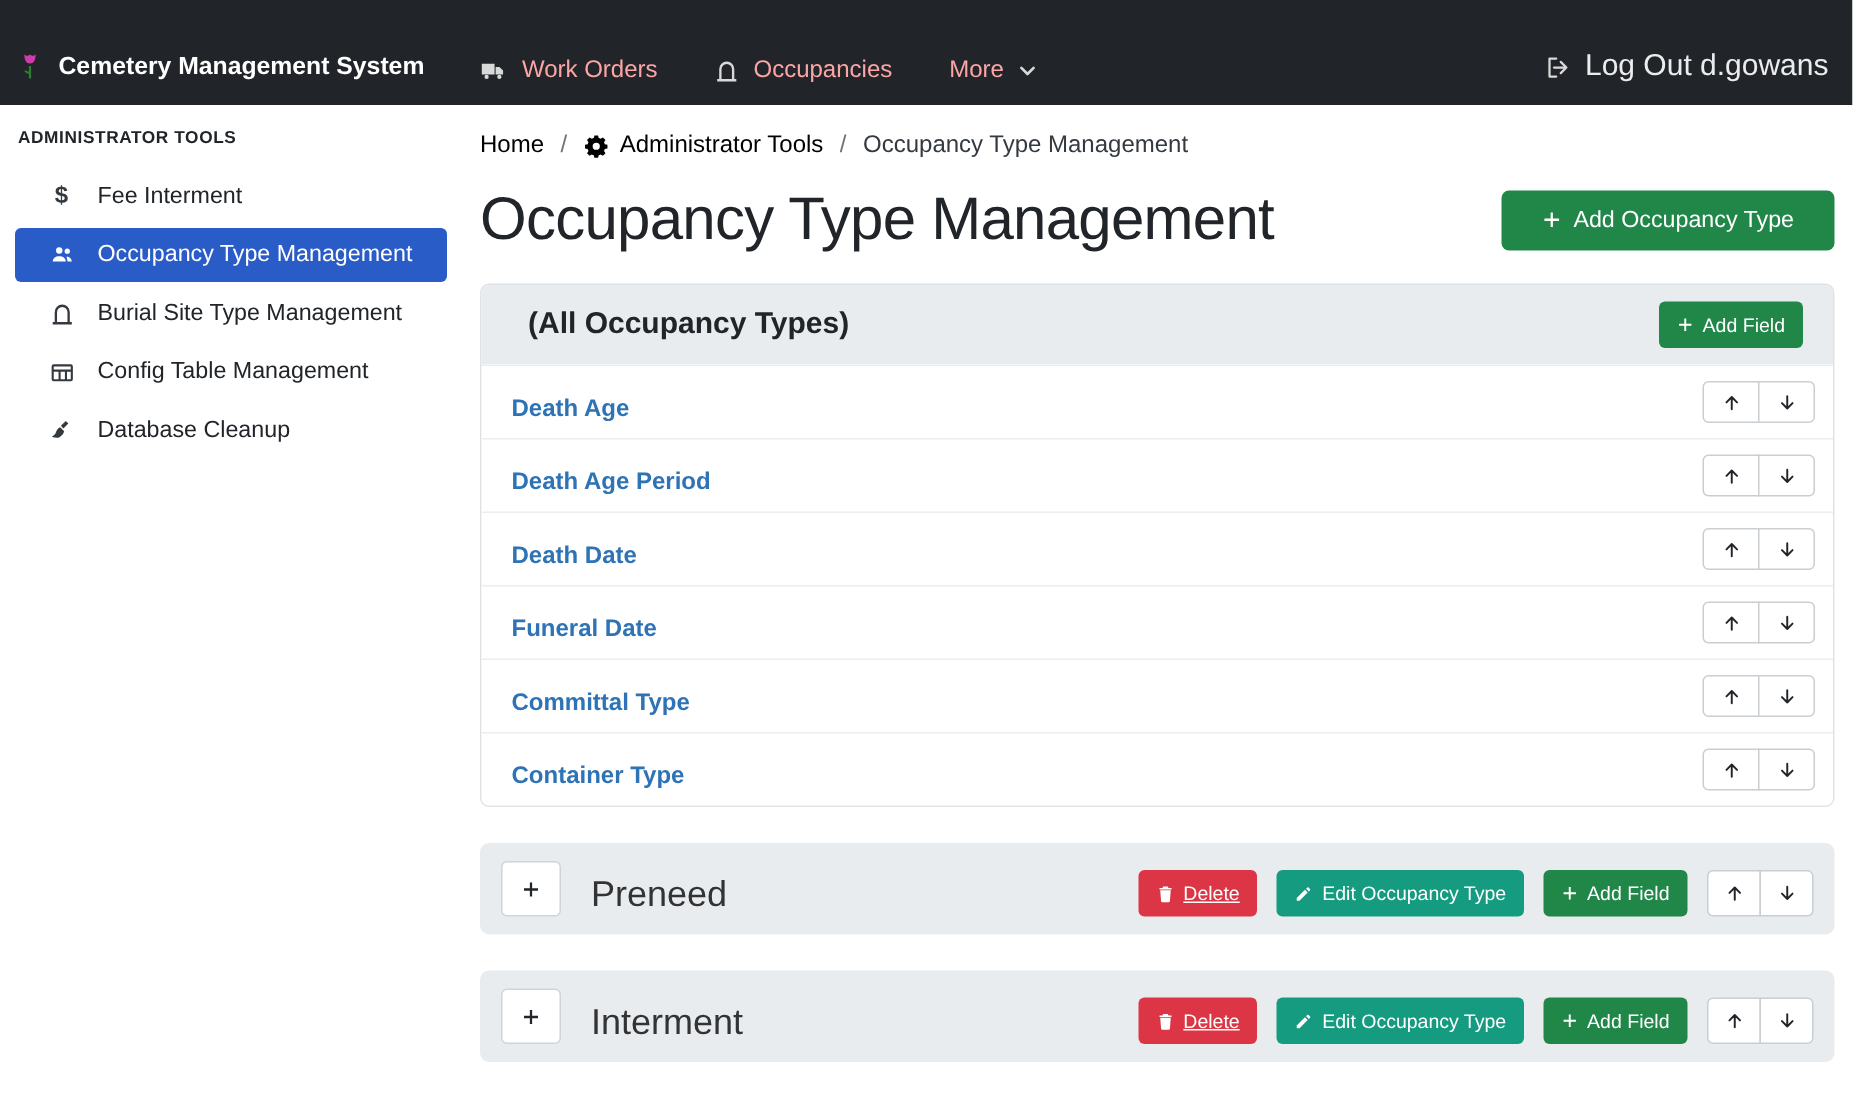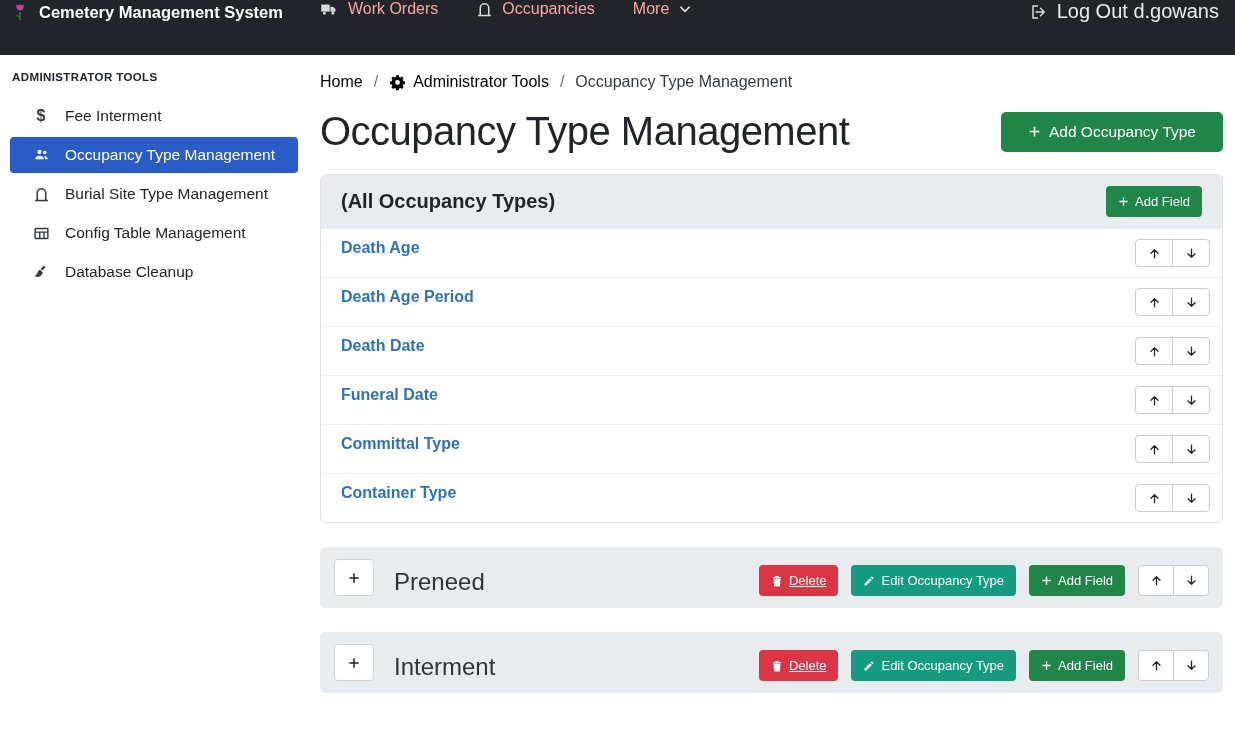--- a/index.html
+++ b/index.html
@@ -4,22 +4,22 @@
 <style>
   * { box-sizing: border-box; }
   html,body { margin:0; padding:0; }
   body {
     width:1235px; height:738px; overflow:hidden;
     font-family:"Liberation Sans", sans-serif;
     color:#212529; background:#fff;
   }
   
   .topnav {
-    height:55px; background:#212529; color:#fff;
-    display:flex; align-items:flex-start; padding:0 16px 0 10px;
+    height:70px; background:#212529; color:#fff;
+    display:flex; align-items:flex-end; padding:0 16px 14px 10px;
   }
   .brand { display:flex; align-items:center; gap:9px; font-weight:700; font-size:16.5px; cursor:pointer; }
   .nav-links { display:flex; align-items:center; gap:38px; margin-left:36px; }
   .nav-link { display:flex; align-items:center; gap:9px; color:#fca5a5; font-size:16px; cursor:pointer; }
   .nav-right { margin-left:auto; display:flex; align-items:center; gap:9px; color:#ececec; font-size:20px; cursor:pointer; }
   .nav-icon { display:flex; align-items:center; color:#d9d9d9; }
 
   
   .layout { display:flex; height:683px; }
   .sidebar { flex:0 0 300px; width:300px; padding-top:10px; background:#fff; }
@@ -54,23 +54,23 @@
   .btn-lg { font-size:15.5px; padding:11px 27px; }
   .btn-sm { font-size:13px; padding:8px 12px; border-radius:4px; gap:6px; }
   .btn-green { background:#218749; }
   .btn-red { background:#dc3545;text-decoration:underline; }
   .btn-teal { background:#159b80; }
   .btn .bicon { display:flex; align-items:center; }
 
   
   .card { margin-top:20px; border:1px solid #dee2e6; border-radius:6px; overflow:hidden; background:#fff; }
   .card-header { background:#e9ecef; display:flex; justify-content:space-between; align-items:center; padding:11px 20px; }
-  .card-title { font-size:20px; font-weight:600; color:#212529; }
+  .card-title { font-size:20px; font-weight:600; color:#212529;margin-left:11px; }
   .field-row {
-    display:flex; justify-content:space-between; align-items:flex-start;
+    display:flex; justify-content:space-between; align-items:flex-end;
     padding:10px 12px 10px 20px; border-top:1px solid #ebedef; background:#fff;
   }
   .field-link { color:#2d73b5; font-weight:700; font-size:16px; cursor:pointer; }
 
   
   .move-group { display:flex; }
   .move-btn {
     width:38px; height:28px; background:#fff; border:1px solid #c9ced3;
     display:flex; align-items:center; justify-content:center; color:#212529; cursor:pointer; padding:0;
   }

